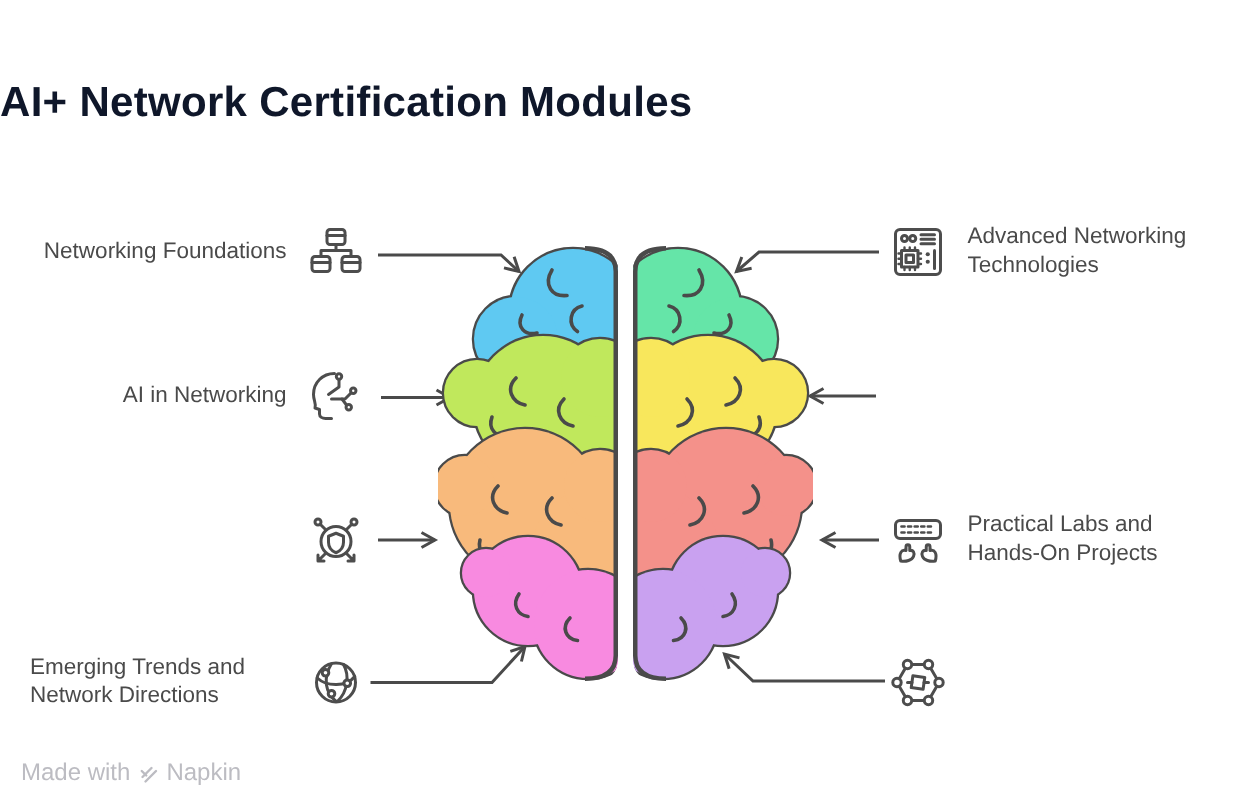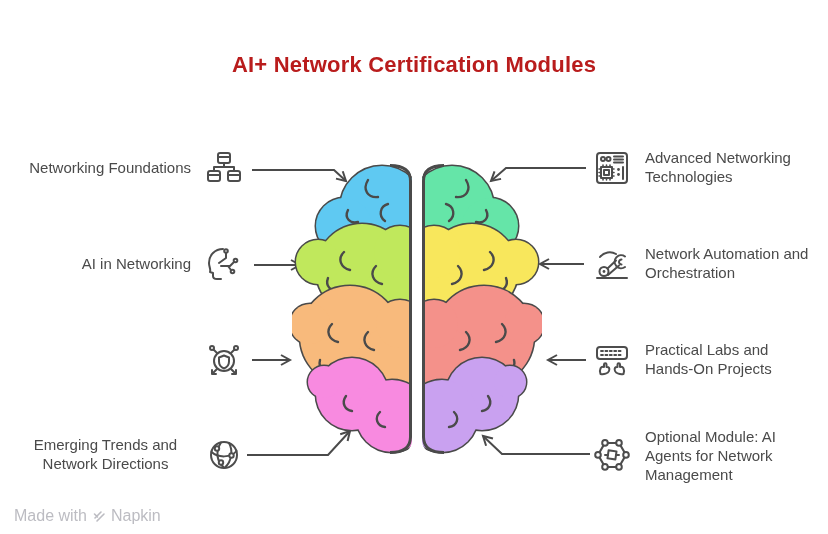--- a/index.html
+++ b/index.html
@@ -1,24 +1,24 @@
 <!DOCTYPE html>
 <html><head>
 <meta charset="utf-8">
 <style>
   html,body{margin:0;padding:0;}
   body{width:828px;height:534px;background:#ffffff;position:relative;overflow:hidden;
        font-family:"Liberation Sans",sans-serif;}
   .stage{position:absolute;inset:0;}
-  .title{position:absolute;top:52px;left:0;right:0;text-align:center;
-         font-size:22px;font-weight:bold;color:#b91c1c;letter-spacing:.2px;}
+  .title{position:absolute;top:52px;left:0;right:0;
+         font-size:28px;font-weight:bold;color:#0f172a;letter-spacing:.2px;}
   .row{position:absolute;display:flex;align-items:center;gap:13px;color:#4a4a4a;
        font-size:15px;line-height:1.25;transform:translateY(-50%);}
   .row.left{left:0;width:244px;justify-content:flex-end;}
-  .row.left .label{text-align:center;max-width:182px;margin-left:20px;}
+  .row.left .label{text-align:left;max-width:182px;margin-left:20px;}
   .row.right{left:592px;width:236px;}
   .row.right .label{max-width:170px;}
   .icon{flex:0 0 auto;width:40px;height:40px;}
   .icon svg{width:40px;height:40px;display:block;}
   .overlay{position:absolute;left:0;top:0;pointer-events:none;}
   .brain{position:absolute;left:292px;top:164px;width:250px;height:292px;}
   .footer{position:absolute;left:14px;top:507px;display:flex;align-items:center;gap:5px;
           color:#bcbcc2;font-size:16px;}
 </style>
 </head>
@@ -246,34 +246,20 @@
           <rect x="12" y="22" width="5" height="5"></rect>
         <path d="M11 17 V19 M14.5 17 V19 M18 17 V19 M11 30 V32 M14.5 30 V32 M18 30 V32 M7 21 H9 M7 24.5 H9 M7 28 H9 M20 21 H22 M20 24.5 H22 M20 28 H22" stroke-width="1.6"></path>
         <circle cx="26.5" cy="21.5" r="1.4" fill="#4d4d4d" stroke="none"></circle>
           <circle cx="26.5" cy="26.5" r="1.4" fill="#4d4d4d" stroke="none"></circle>
         <path d="M31 19 V31"></path>
       </svg>
     </div>
     <div class="label">Advanced Networking Technologies</div>
   </div>
 
-  <div class="row right" style="top:264px">
-    <div class="icon">
-      <svg viewBox="0 0 40 40" fill="none" stroke="#4d4d4d" stroke-width="2" stroke-linecap="round" stroke-linejoin="round">
-        <path d="M5 34 H35"></path>
-        <circle cx="12" cy="27.5" r="4.5"></circle>
-          <circle cx="12" cy="27.5" r="1.4" fill="#4d4d4d" stroke="none"></circle>
-        <path d="M15.5 24.5 L24 16.5 M16 31 L27 21.5"></path>
-        <path d="M33 12.5 A6.5 6.5 0 1 0 33 23"></path>
-        <path d="M29.5 15.5 A2.5 2.5 0 1 0 29.5 20.5"></path>
-        <path d="M8 13 C12 8 19 7 24 10"></path>
-      </svg>
-    </div>
-    <div class="label">Network Automation and Orchestration</div>
-  </div>
 
   <div class="row right" style="top:360px">
     <div class="icon">
       <svg viewBox="0 0 40 40" fill="none" stroke="#4d4d4d" stroke-width="2" stroke-linecap="round" stroke-linejoin="round">
         <rect x="5" y="7" width="30" height="12" rx="3"></rect>
         <path d="M9 11 H31" stroke-dasharray="2 2.4" stroke-width="1.8"></path>
         <path d="M9 15 H31" stroke-dasharray="2 2.4" stroke-width="1.8"></path>
         <path d="M8.5 34 C7 29 9 26 12 27 L12 24.5 C12 22.8 14.5 22.8 14.5 24.5 L14.5 27 C16.8 26.5 18 28.5 17 31 C16 33.5 12 34.6 8.5 34 Z"></path>
         <g transform="translate(40 0) scale(-1 1)">
           <path d="M8.5 34 C7 29 9 26 12 27 L12 24.5 C12 22.8 14.5 22.8 14.5 24.5 L14.5 27 C16.8 26.5 18 28.5 17 31 C16 33.5 12 34.6 8.5 34 Z"></path>
@@ -290,21 +276,20 @@
         <path d="M13 19 H16 M24 19 H27"></path>
         <rect x="16" y="15" width="8" height="8" transform="rotate(8 20 19)"></rect>
         <circle cx="13" cy="7" r="2.8" fill="#fff"></circle>
           <circle cx="27" cy="7" r="2.8" fill="#fff"></circle>
         <circle cx="34" cy="19" r="2.8" fill="#fff"></circle>
           <circle cx="27" cy="31" r="2.8" fill="#fff"></circle>
         <circle cx="13" cy="31" r="2.8" fill="#fff"></circle>
           <circle cx="6" cy="19" r="2.8" fill="#fff"></circle>
       </svg>
     </div>
-    <div class="label">Optional Module: AI Agents for Network Management</div>
   </div>
 
   <div class="footer">
     <span>Made with</span>
     <svg width="14" height="14" viewBox="0 0 14 14">
       <path d="M3 9 L9 3 M5 12 L12 5 M2.5 5 L5.5 8" fill="none" stroke="#bcbcc2" stroke-width="1.6" stroke-linecap="round"></path>
     </svg>
     <span>Napkin</span>
   </div>
 

